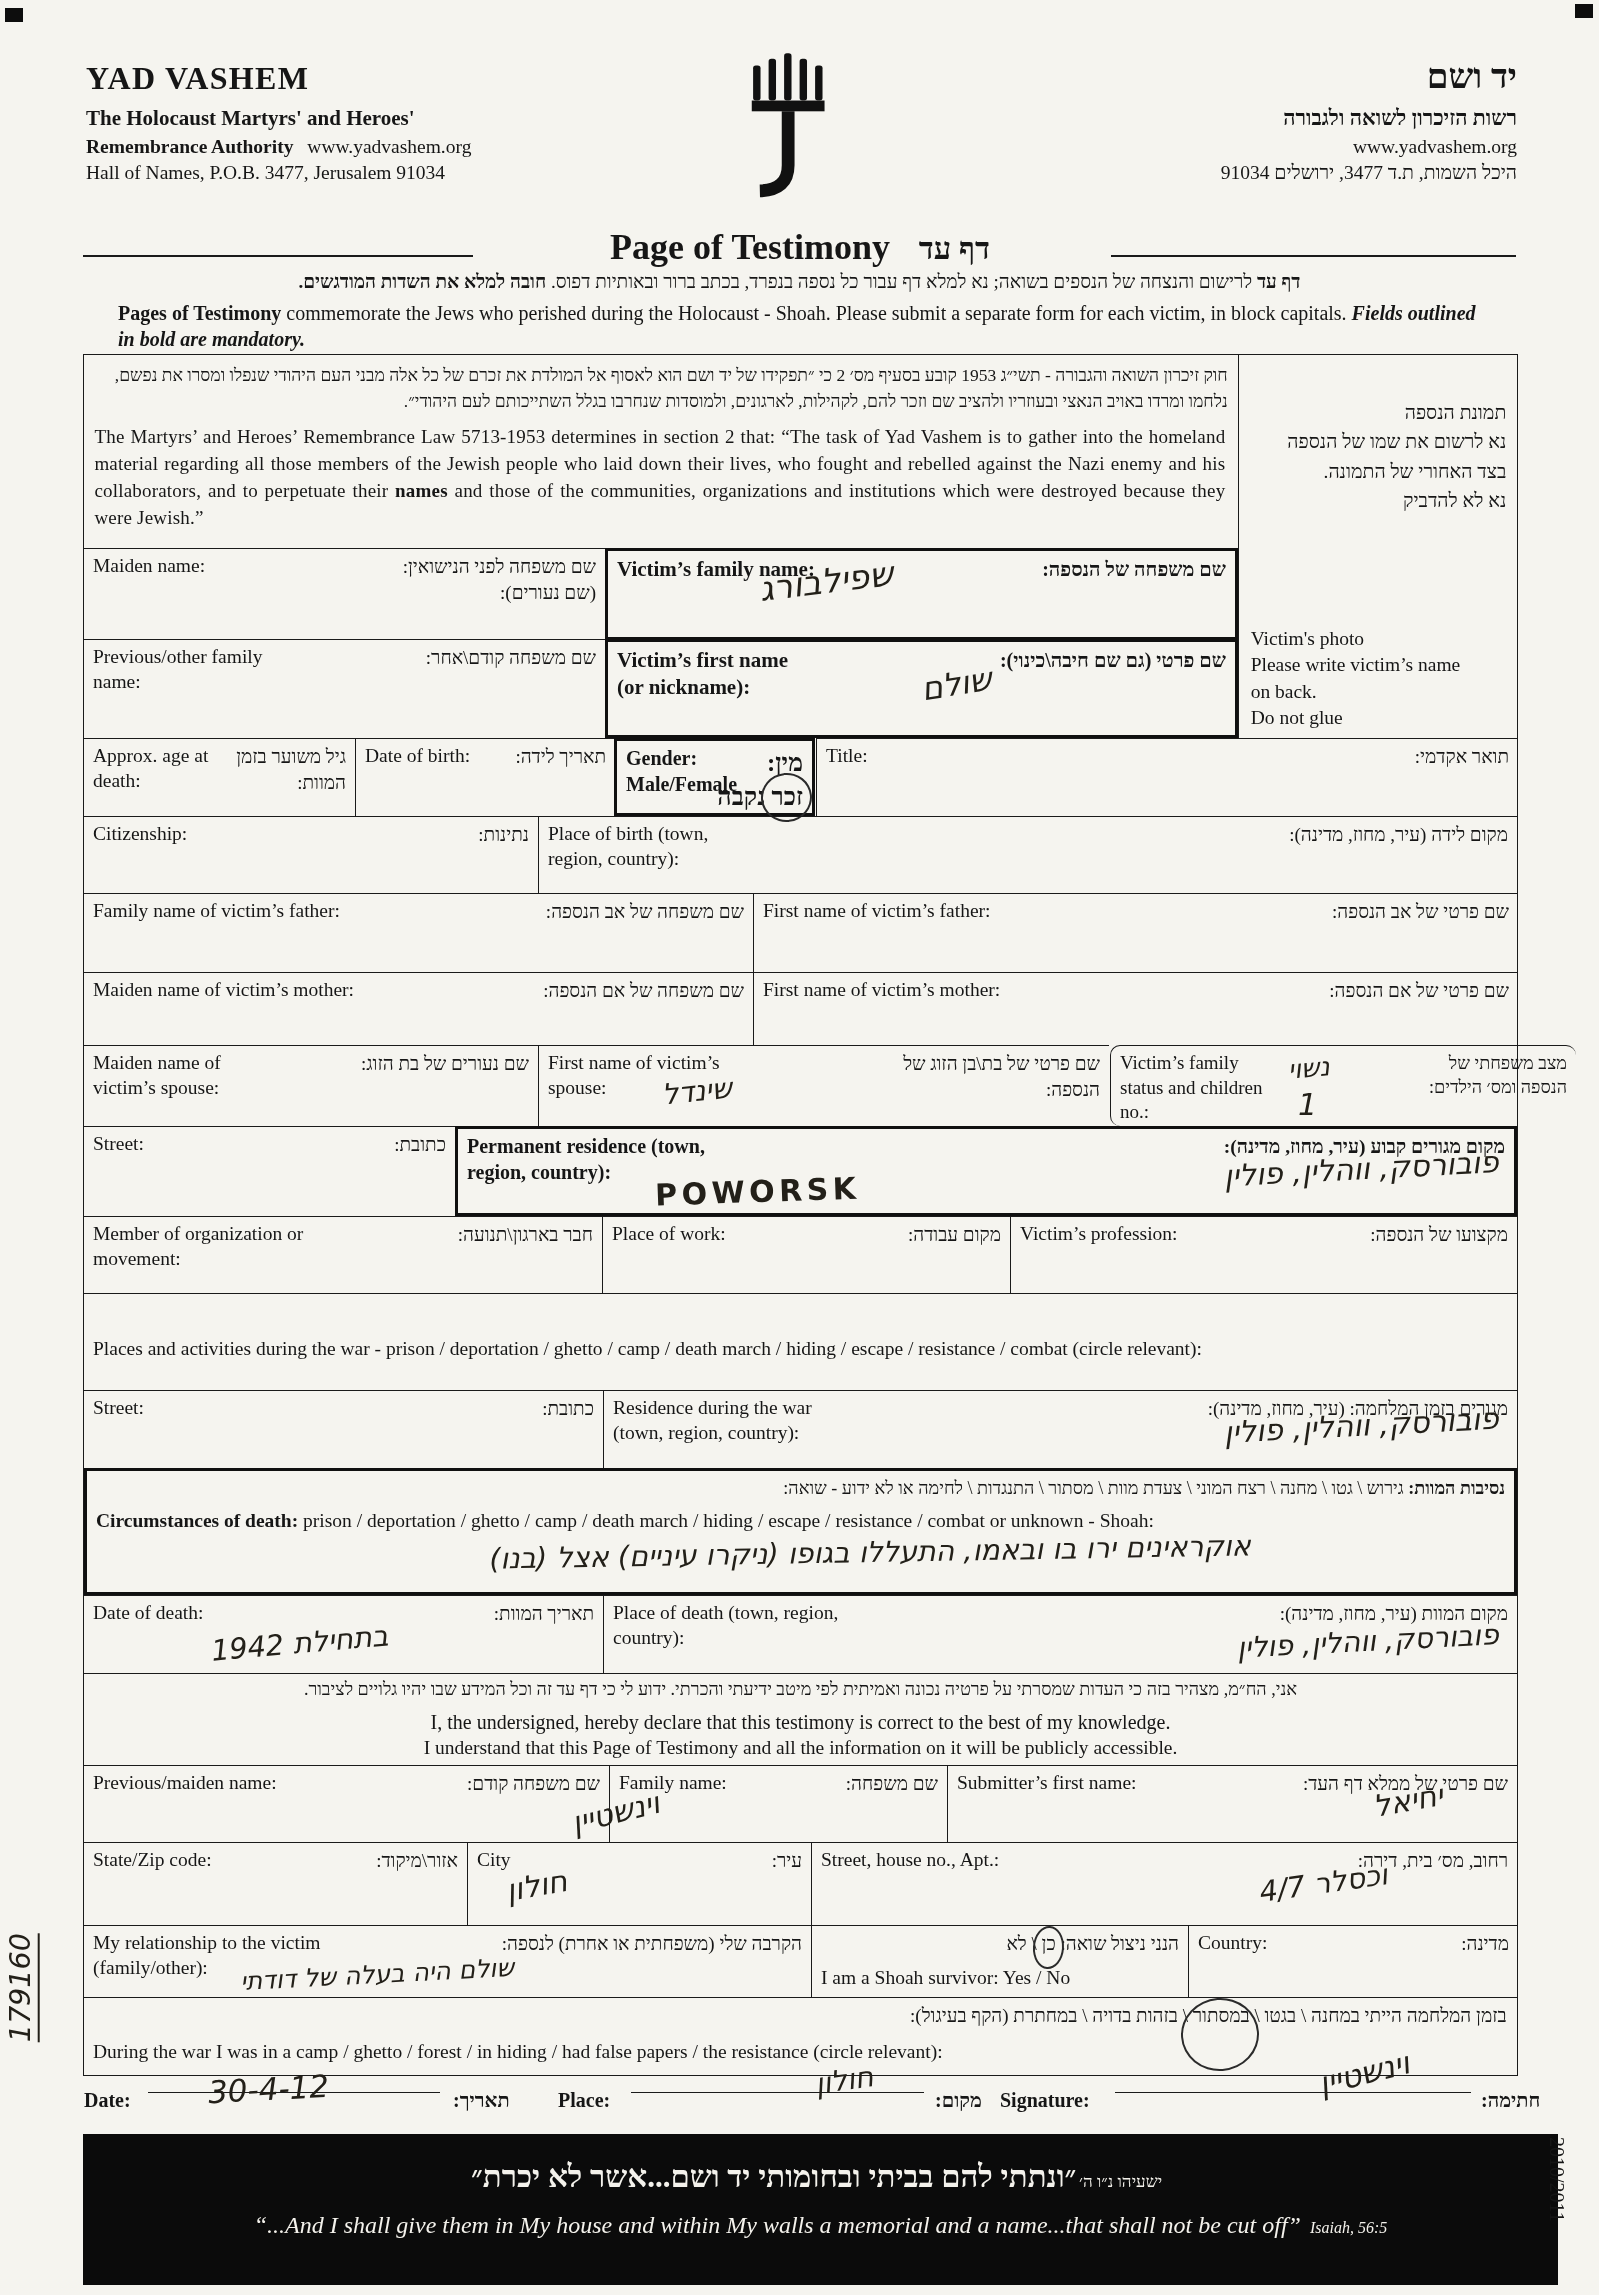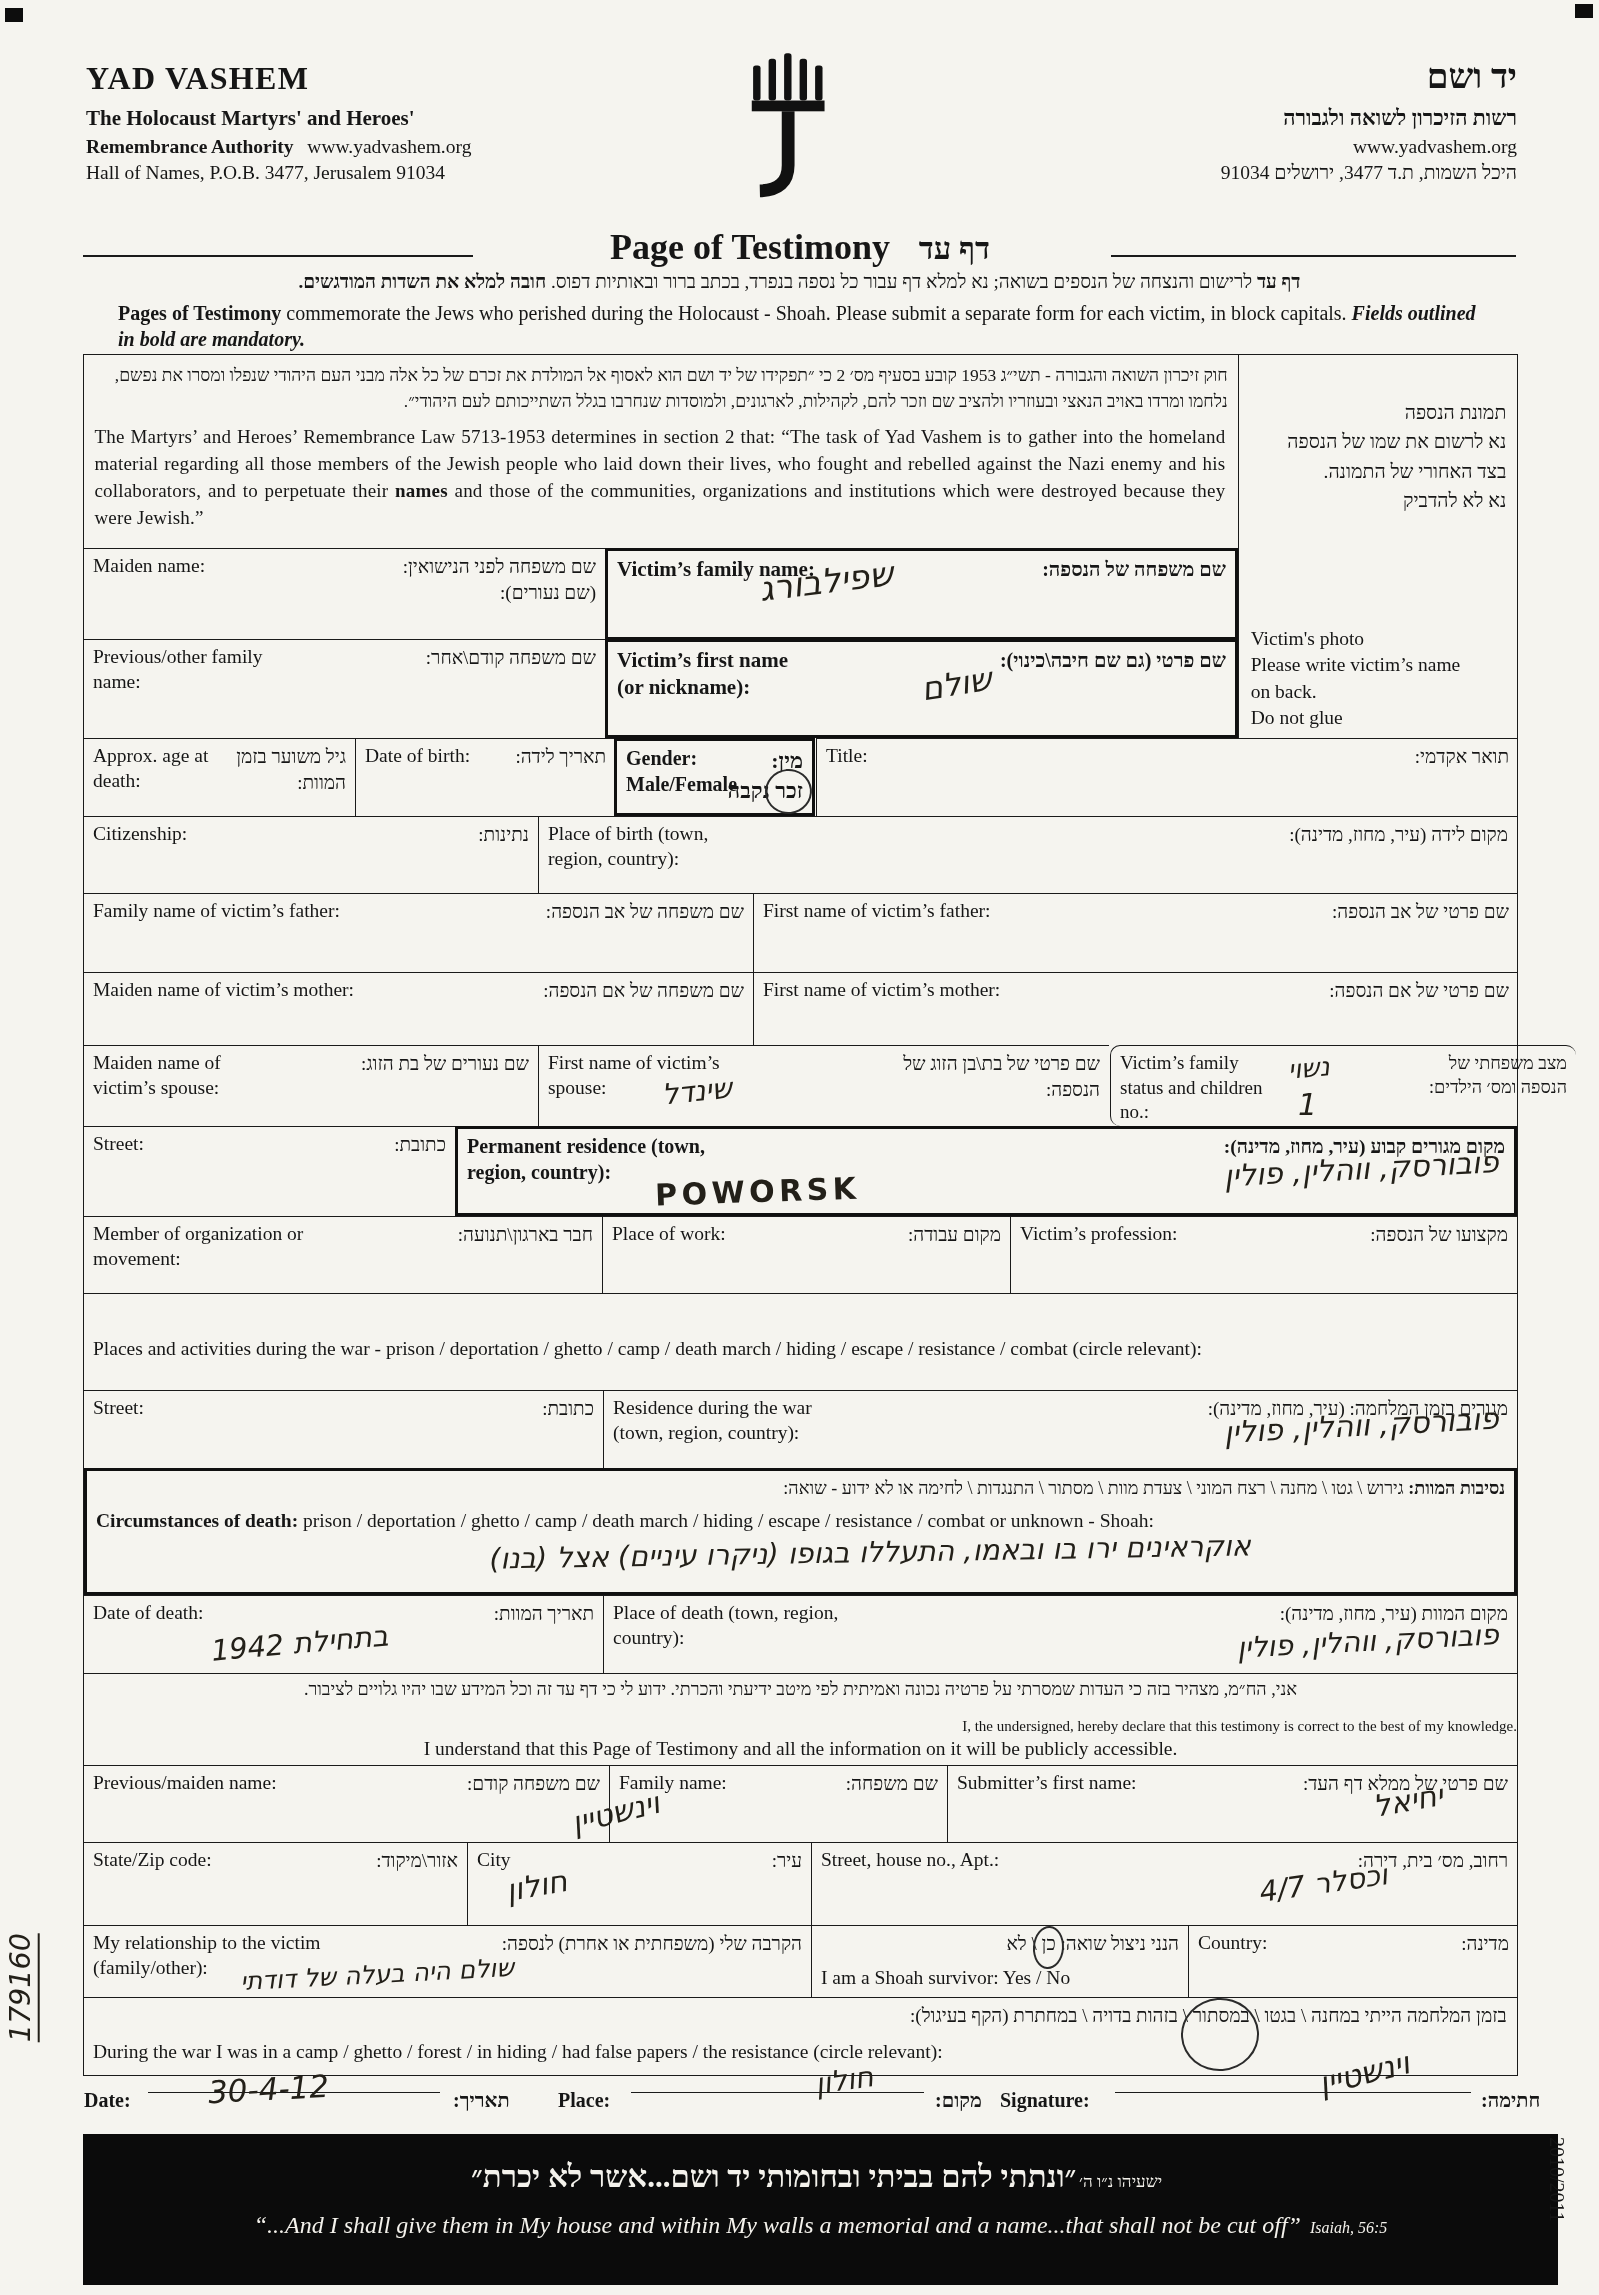--- a/index.html
+++ b/index.html
@@ -130,21 +130,21 @@
     <div class="cell first" style="left:0;top:383px;width:271px;height:78px;">
       <div class="en" style="width:136px;">Approx. age at death:</div>
       <div class="he" style="width:133px;">גיל משוער בזמן המוות:</div>
     </div>
     <div class="cell" style="left:271px;top:383px;width:260px;height:78px;">
       <div class="en">Date of birth:</div>
       <div class="he">תאריך לידה:</div>
     </div>
     <div class="cell bold" style="left:530px;top:383px;width:201px;height:78px;">
       <div class="en b" style="font-size:20px;"><span>Gender:</span><br><span>Male/Female</span></div>
-      <div class="he b" style="font-size:22px;">
+      <div class="he b" style="font-size:25px;">
         <span>מין:</span><br>
         <span class="circled"><span>זכר</span><span class="pen-circle" style="left:-10.4px;right:-9px;top:-6.5px;bottom:-9px;transform:rotate(-6deg);"></span></span>
         <span>נקבה</span>
       </div>
     </div>
     <div class="cell" style="left:732px;top:383px;width:702px;height:78px;">
       <div class="en">Title:</div>
       <div class="he">תואר אקדמי:</div>
     </div>
 
@@ -241,21 +241,21 @@
     </div>
     <div class="hw rtl" style="left:127px;top:1271px;font-size:28.6px;transform:rotate(-5deg);">בתחילת 1942</div>
     <div class="cell" style="left:519px;top:1240px;width:914px;height:79px;">
       <div class="en" style="width:286px;">Place of death (town, region, country):</div>
       <div class="he">מקום המוות (עיר, מחוז, מדינה):</div>
     </div>
     <div class="hw rtl" style="left:961px;top:1274px;width:454px;text-align:right;font-size:28.6px;transform:rotate(-3deg);">פובורסק, ווהלין, פולין</div>
 
     <div class="cell first" style="left:0;top:1318px;width:1433px;height:92px;text-align:center;">
       <div class="rtl" style="font-size:18px;margin-top:5.2px;">אני, הח״מ, מצהיר בזה כי העדות שמסרתי על פרטיה נכונה ואמיתית לפי מיטב ידיעתי והכרתי. ידוע לי כי דף עד זה וכל המידע שבו יהיו גלויים לציבור.</div>
-      <div style="font-size:15px;margin-top:18px;text-align:right;">I, the undersigned, hereby declare that this testimony is correct to the best of my knowledge.</div>
+      <div style="font-size:20px;margin-top:11px;">I, the undersigned, hereby declare that this testimony is correct to the best of my knowledge.</div>
       <div style="font-size:19.5px;margin-top:2.6px;">I understand that this Page of Testimony and all the information on it will be publicly accessible.</div>
     </div>
 
     <div class="cell first" style="left:0;top:1410px;width:525px;height:77px;">
       <div class="en">Previous/maiden name:</div>
       <div class="he">שם משפחה קודם:</div>
     </div>
     <div class="cell" style="left:525px;top:1410px;width:338px;height:77px;">
       <div class="en">Family name:</div>
       <div class="he">שם משפחה:</div>

